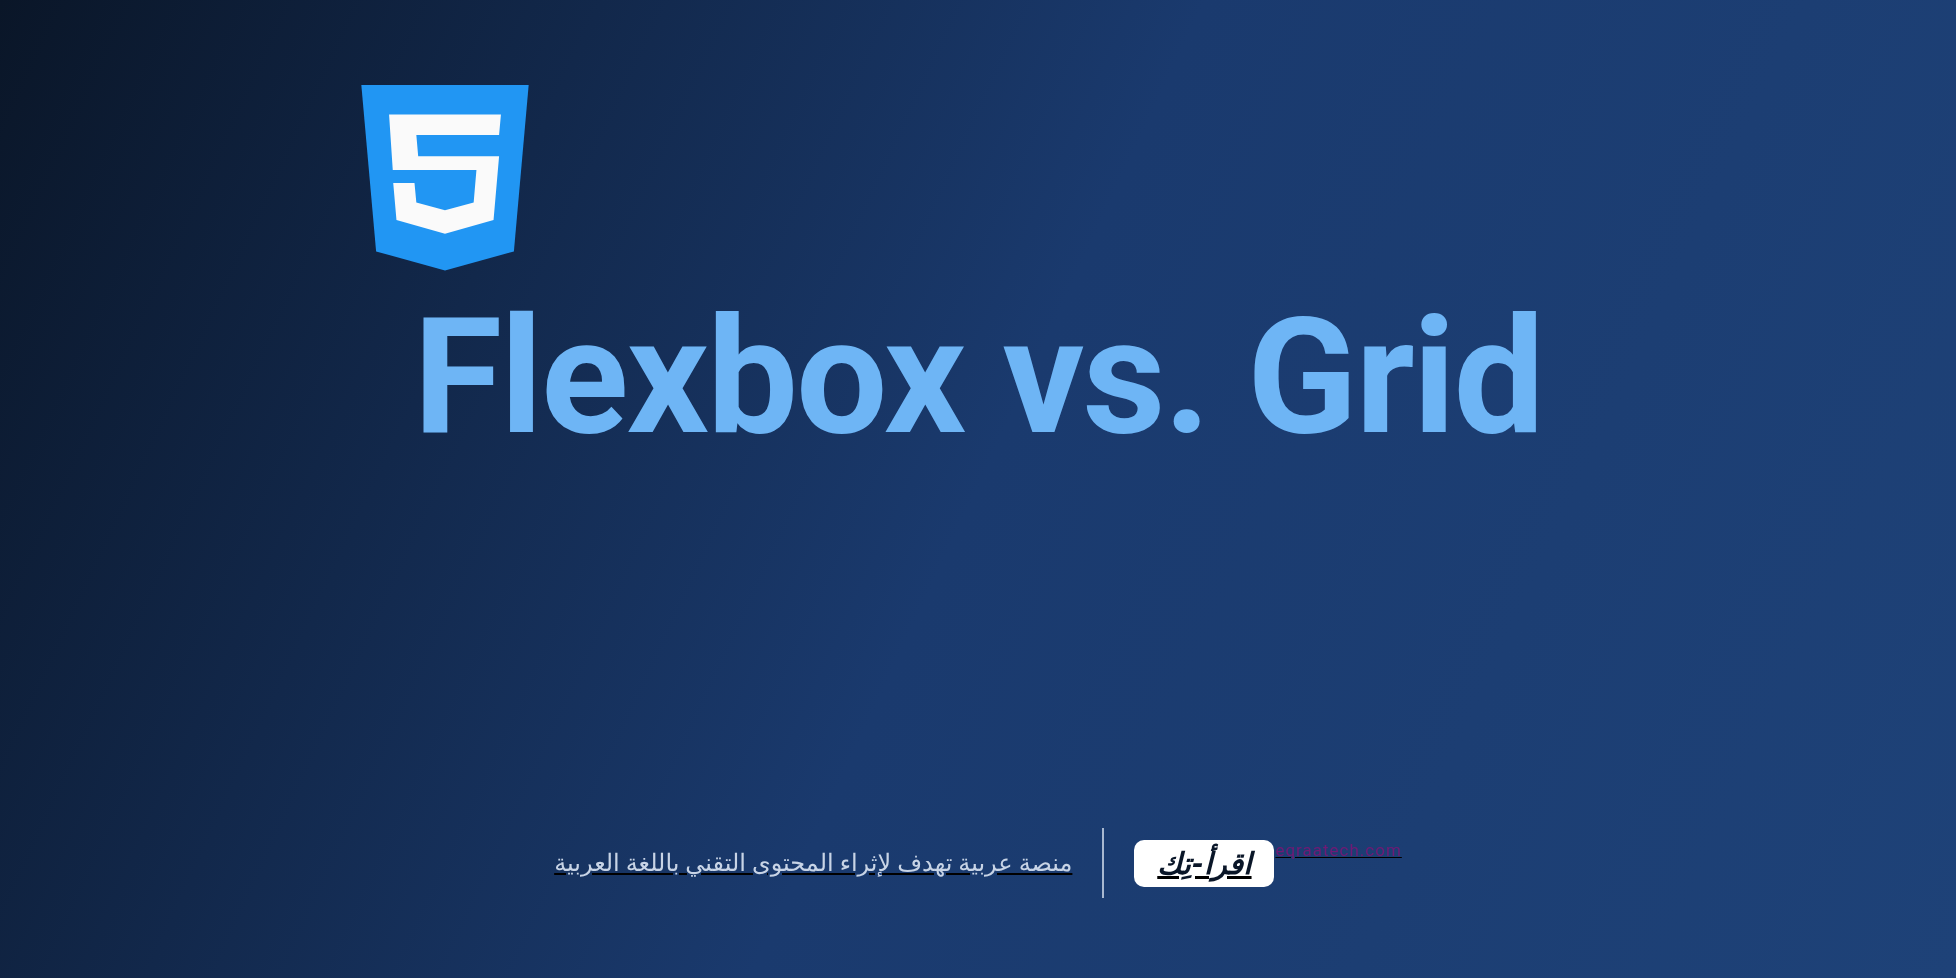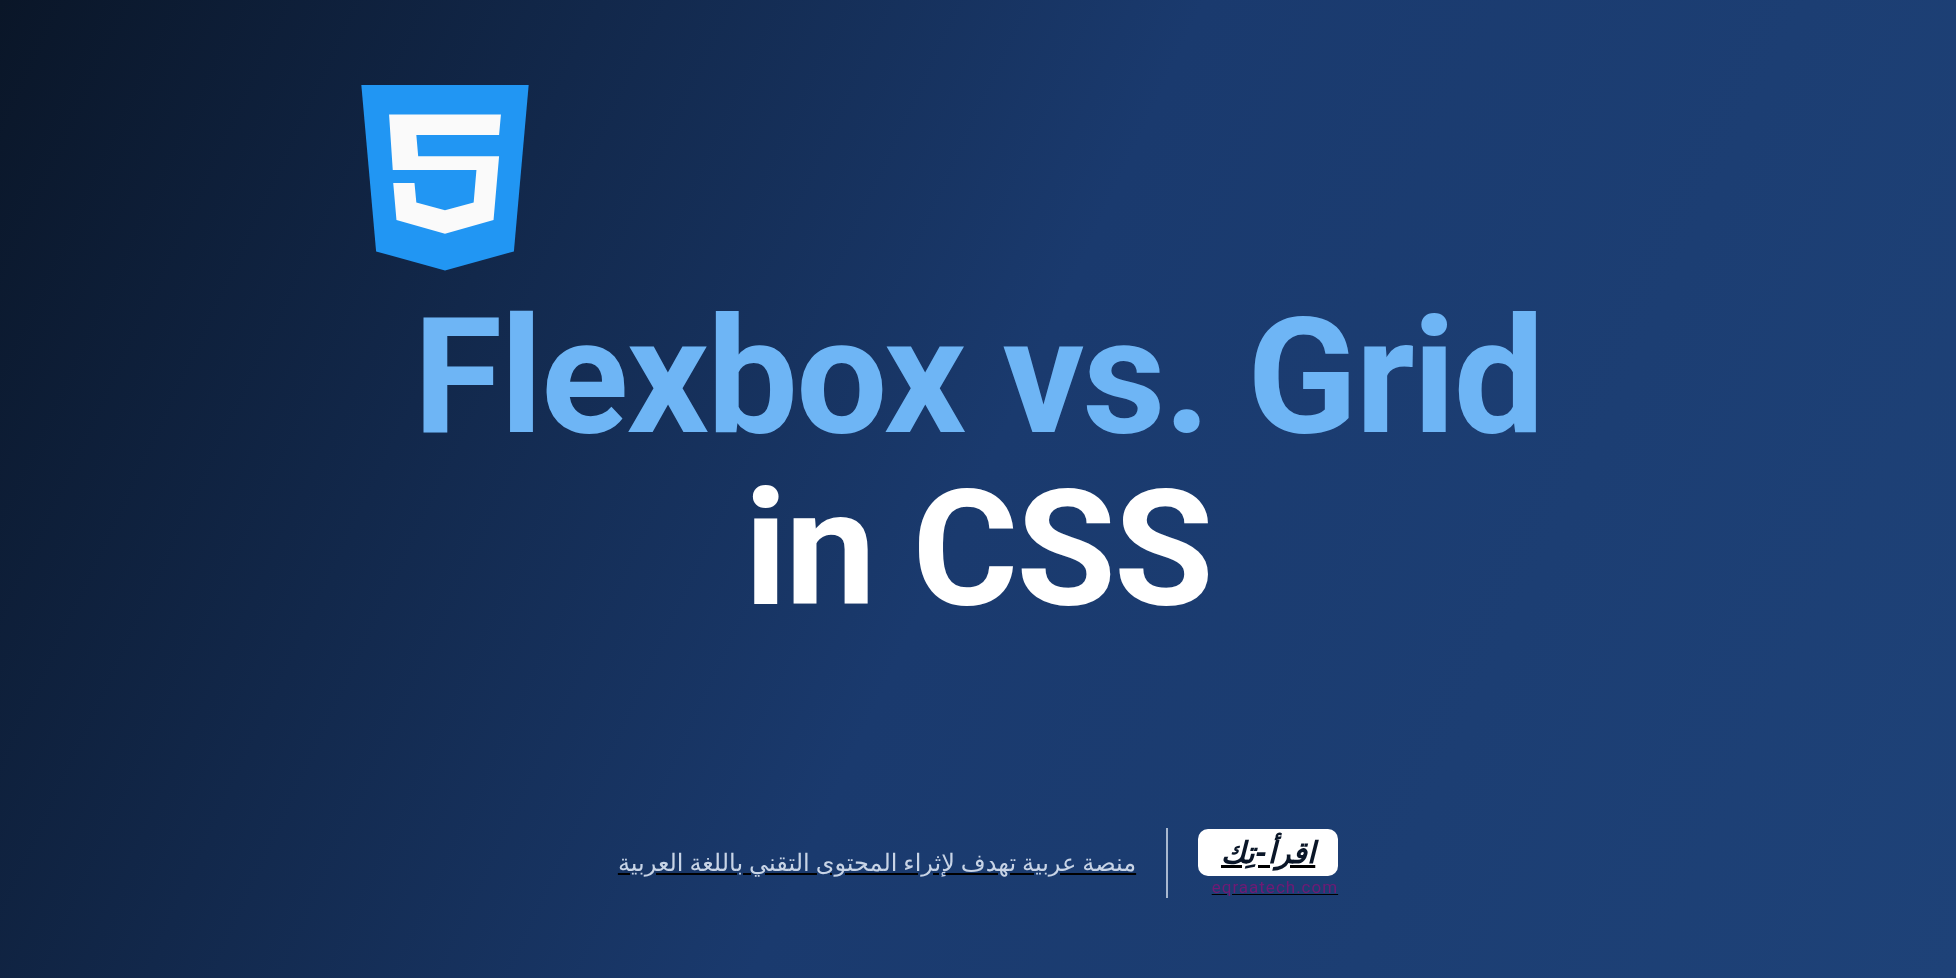--- a/index.html
+++ b/index.html
@@ -68,23 +68,22 @@
     direction: rtl;
     line-height: 1.6;
   }
   .divider {
     width: 2px;
     height: 70px;
     background: #a8b8d0;
   }
   .brand {
     display: flex;
-    flex-direction: column;
+    flex-direction: row;
     gap: 1px;
-    align-items: flex-end;
   }
   .brand-box {
     background: #ffffff;
     border-radius: 10px;
     padding: 6px 16px;
     width: 140px;
     display: flex;
     justify-content: center;
   }
   .brand-text {
@@ -108,21 +107,20 @@
 
   <div class="css-logo">
     <svg viewBox="0 0 362 411" width="170" height="190">
       <path fill="#2196f3" d="M32 360 0 0h362l-32 360-149 41z"></path>
       <path fill="#fafafa" d="M60 64h242l-4 44H119l4 46h175l-12 138-105 30-105-30-7-80h46l4 42 62 17 62-17 6-70H68z"></path>
     </svg>
   </div>
 
   <div class="title-wrap">
     <div class="title-line1">Flexbox vs. Grid</div>
-    <div class="title-line2">in CSS</div>
   </div>
 
   <div class="footer">
     <div class="arabic-text">
       <div>منصة عربية تهدف لإثراء المحتوى التقني باللغة العربية</div>
     </div>
     <div class="divider"></div>
     <div class="brand">
       <div class="brand-box">
         <span class="brand-text">اقرأ-تِك</span>

